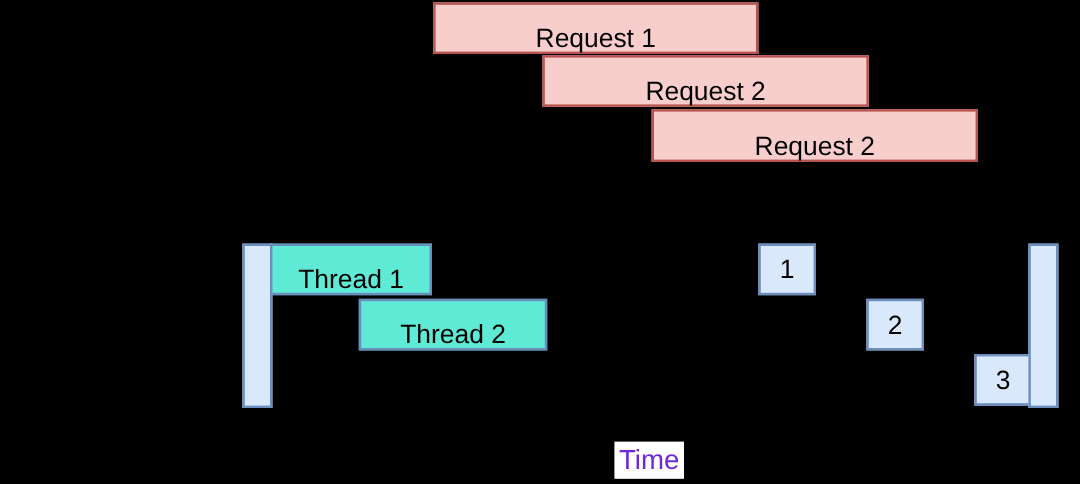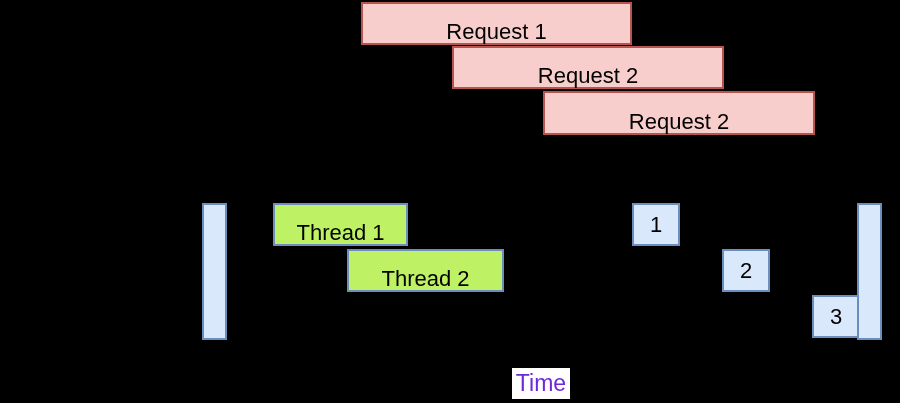--- a/index.html
+++ b/index.html
@@ -24,23 +24,22 @@
     font-size: 22px;
     line-height: 1;
     color: #000000;
     white-space: nowrap;
   }
   .req {
     background: #F8CECC;
     border: 2px solid #B85450;
   }
   .thr {
-    background: #bef264;
+    background: #5eead4;
     border: 2px solid #6C8EBF;
-    margin-left: 48px;
   }
   .bar {
     position: absolute;
     box-sizing: border-box;
     background: #DAE8FC;
     border: 2px solid #6C8EBF;
   }
   .num {
     position: absolute;
     box-sizing: border-box;

